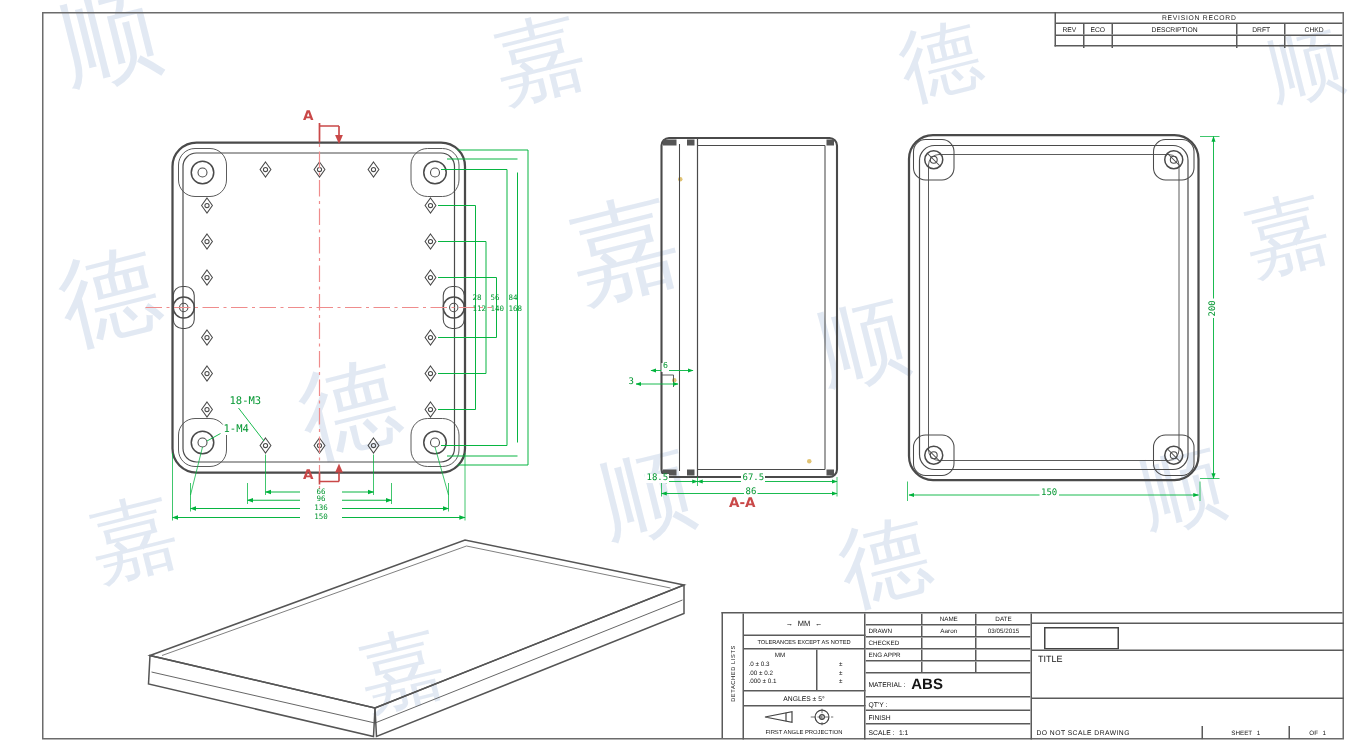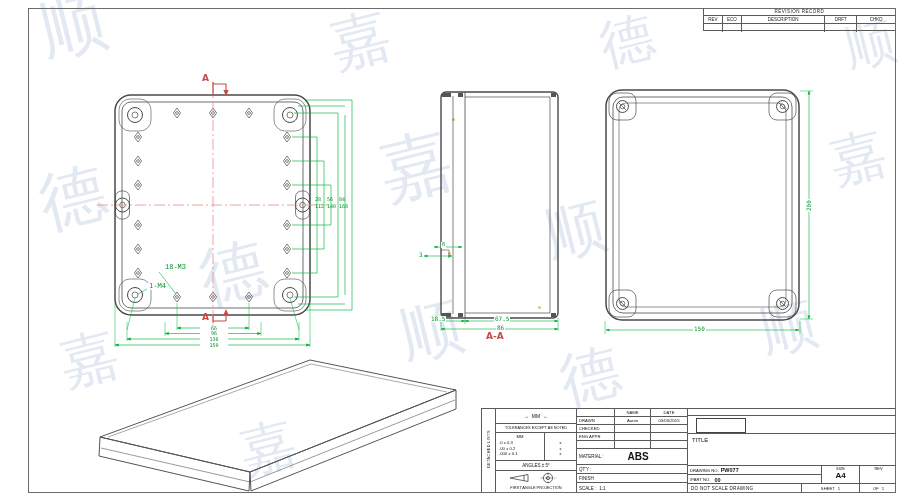--- a/index.html
+++ b/index.html
@@ -31,21 +31,21 @@
   .tb{position:absolute;left:481px;top:408px;width:414px;height:84px;z-index:3;color:#141414;
       border-left:1px solid #5a5a5a;border-top:1px solid #5a5a5a;box-sizing:border-box;font-size:4.5px;}
   .tb .cell{position:absolute;box-sizing:border-box;overflow:hidden;}
   .br{border-right:1px solid #5a5a5a;}
   .bb{border-bottom:1px solid #5a5a5a;}
   .cflex{display:flex;align-items:center;}
   .strip-txt{position:absolute;left:-17px;top:38px;transform:rotate(-90deg);transform-origin:center;
              font-size:3.8px;letter-spacing:.4px;white-space:nowrap;width:48px;text-align:center;}
   .tolrow{font-size:4.2px;line-height:5.5px;padding-left:3px;}
   .tinyc{font-size:4.2px;text-align:center;}
-  .abs-big{font-size:10px;font-weight:bold;font-family:"Liberation Sans",sans-serif;margin-left:20px;}
+  .abs-big{font-size:10px;font-weight:bold;font-family:"Liberation Sans",sans-serif;}
   .numval{font-size:5.5px;font-weight:bold;}
 </style>
 </head>
 <body>
 
 <div class="sheet">
 
   <span class="wm" style="left:40px;top:-6px;font-size:66px;">顺</span>
   <span class="wm" style="left:330px;top:10px;font-size:60px;">嘉</span>
   <span class="wm" style="left:600px;top:14px;font-size:54px;">德</span>
@@ -244,21 +244,21 @@
       <path d="M100,437 L250,472 L249,491 L99,456 Z"></path>
       <path d="M250,472 L456,390 L456,409 L251,491 Z"></path>
       <path d="M101,448 L250,482" stroke-width="0.6"></path>
       <path d="M250,482 L455,400" stroke-width="0.6"></path>
       <path d="M108,437 L311,364 L447,392" stroke-width="0.5"></path>
     </g>
   </svg>
 
   <span class="lab r" style="left:202px;top:74px;font-size:9px;">A</span>
   <span class="lab r" style="left:202px;top:313px;font-size:9px;">A</span>
-  <span class="lab g" style="left:164px;top:264px;font-size:7px;font-family:Liberation Mono, monospace;">18-M3</span>
+  <span class="lab g" style="left:152px;top:264px;font-size:7px;">18-M3</span>
   <span class="lab g" style="left:148px;top:283px;font-size:7px;">1-M4</span>
 
   <span class="lab gn" style="left:315px;top:197px;font-size:5px;">28</span>
   <span class="lab gn" style="left:327px;top:197px;font-size:5px;">56</span>
   <span class="lab gn" style="left:339px;top:197px;font-size:5px;">84</span>
   <span class="lab gn" style="left:315px;top:204px;font-size:5px;">112</span>
   <span class="lab gn" style="left:327px;top:204px;font-size:5px;">140</span>
   <span class="lab gn" style="left:339px;top:204px;font-size:5px;">168</span>
 
   <span class="lab g ctr" style="top:325.5px;font-size:5px;">66</span>
@@ -372,39 +372,20 @@
     </div>
 
     <div class="cell" style="left:205px;top:0;width:209px;height:84px;border-left:1px solid #5a5a5a;">
       <div class="cell bb" style="left:0;top:0;width:209px;height:7px;"></div>
       <div class="cell bb" style="left:0;top:7px;width:209px;height:18px;">
         <div style="position:absolute;left:8px;top:2px;width:48px;height:13px;border:1px solid #444;"></div>
       </div>
       <div class="cell bb" style="left:0;top:25px;width:209px;height:32px;">
         <span style="position:absolute;left:4px;top:3px;font-size:6px;">TITLE</span>
       </div>
-      <div class="cell bb" style="left:0;top:57px;width:209px;height:18px;">
-        <div class="cell br" style="left:0;top:0;width:134px;height:18px;">
-          <div class="bb cflex" style="height:9px;padding-left:2px;gap:2px;box-sizing:border-box;">
-            <span style="font-size:4.2px;">DRAWING NO.</span>
-            <span class="numval">PW077</span>
-          </div>
-          <div class="cflex" style="height:9px;padding-left:2px;gap:4px;">
-            <span style="font-size:4.2px;">/PART NO.</span>
-            <span class="numval">00</span>
-          </div>
-        </div>
-        <div class="cell br" style="left:134px;top:0;width:38px;height:18px;text-align:center;">
-          <div style="font-size:4px;line-height:5px;">SIZE</div>
-          <div style="font-size:8px;font-weight:bold;">A4</div>
-        </div>
-        <div class="cell" style="left:172px;top:0;width:37px;height:18px;text-align:center;">
-          <div style="font-size:4px;line-height:5px;">REV</div>
-        </div>
-      </div>
       <div class="cell" style="left:0;top:75px;width:209px;height:9px;">
         <div class="cell br cflex" style="left:0;top:0;width:114px;height:9px;padding-left:3px;font-size:4.5px;letter-spacing:.3px;">DO NOT SCALE DRAWING</div>
         <div class="cell br cflex" style="left:114px;top:0;width:58px;height:9px;justify-content:center;gap:3px;font-size:4.2px;">
           <span>SHEET</span>
           <span>1</span>
         </div>
         <div class="cell cflex" style="left:172px;top:0;width:37px;height:9px;justify-content:center;gap:3px;font-size:4.2px;">
           <span>OF</span>
           <span>1</span>
         </div>

